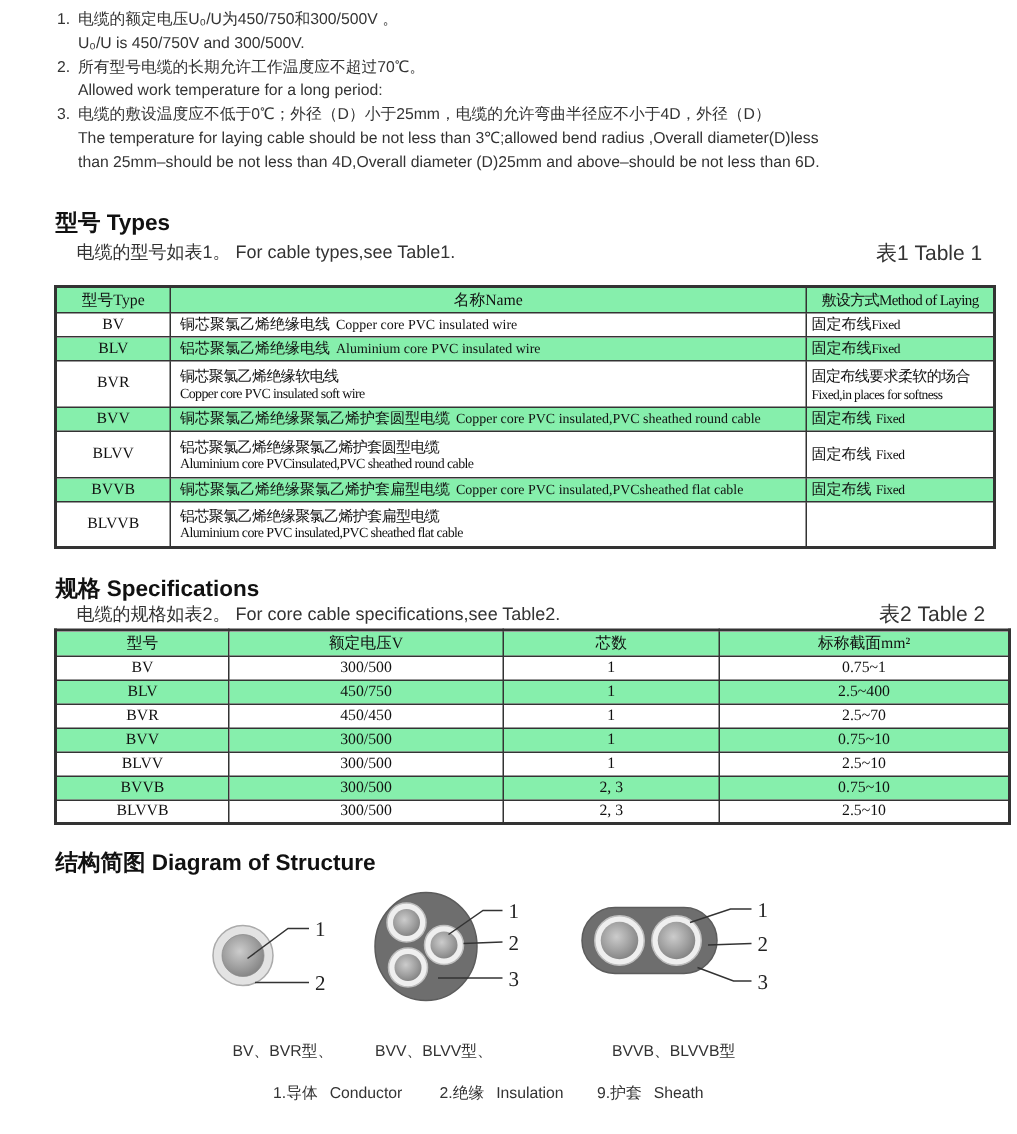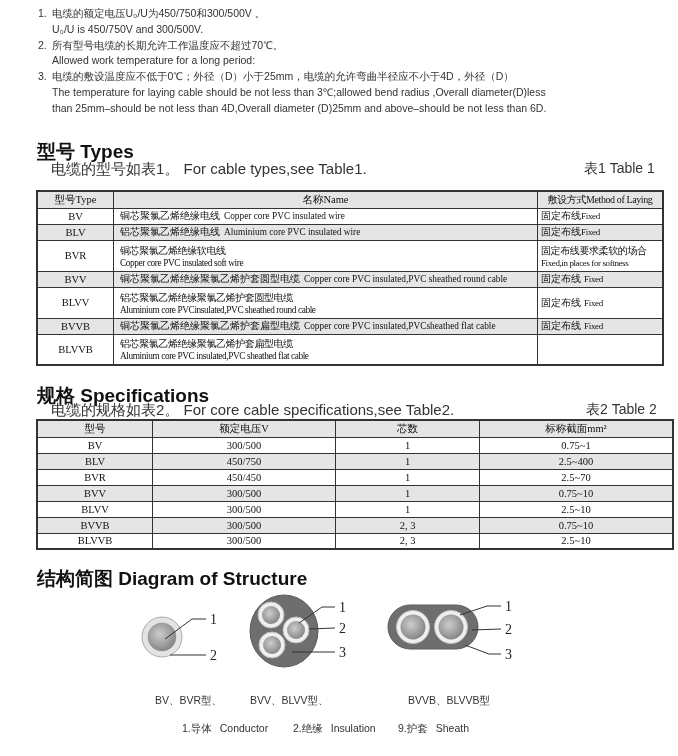--- a/index.html
+++ b/index.html
@@ -6,40 +6,40 @@
   body{width:678px;height:756px;background:#ffffff;position:relative;
        font-family:"Liberation Sans",sans-serif;color:#2b2b2b;overflow:hidden;}
 
   
   .notes{position:absolute;left:38px;top:6px;width:628px;font-size:10.5px;line-height:15.8px;color:#333;}
   .note-line{display:flex;}
   .note-marker{width:14px;flex:none;}
   .note-text{flex:1;white-space:nowrap;}
 
   
-  .section-heading{position:absolute;left:37px;font-size:19px;font-weight:bold;color:#111;}
+  .section-heading{position:absolute;left:37px;font-size:15px;font-weight:bold;color:#111;}
   #types-heading{top:139px;}
   #spec-heading{top:383px;}
   #structure-heading{top:566px;}
-  .intro{position:absolute;left:51px;font-size:15px;color:#333;white-space:nowrap;}
+  .intro{position:absolute;left:51px;font-size:12px;color:#333;white-space:nowrap;}
   #types-intro{top:160px;}
   #spec-intro{top:401px;}
   .table-ref{position:absolute;font-size:14px;color:#333;white-space:nowrap;}
   #table1-ref{left:584px;top:160px;}
   #table2-ref{left:586px;top:401px;}
 
   
   table{border-collapse:collapse;position:absolute;table-layout:fixed;
         font-family:"Liberation Serif","DejaVu Serif",serif;font-size:10.5px;color:#111;
         border:2px solid #333;}
   td,th{border:1px solid #333;padding:0 3px;font-weight:normal;overflow:hidden;}
   tr{height:16px;}
   tr.hdr{height:17px;}
   tr.tall{height:31px;}
-  .shaded{background:#e5e5e5;}
+  .shaded{background:#86efac;}
 
   #table1{left:36px;top:190px;width:604px;}
   #table1 .c-type{width:69px;text-align:center;}
   #table1 .c-name{width:417px;}
   #table1 .c-lay{width:118px;}
   #table1 th{text-align:center;white-space:nowrap;}
   #table1 th.c-lay{font-size:10px;letter-spacing:-0.4px;margin-top:21px;}
   .name-cell{padding-left:6px;white-space:nowrap;}
   .name-cell .zh{font-size:10px;}
   .name-cell .en{font-size:9.3px;margin-left:4px;}

